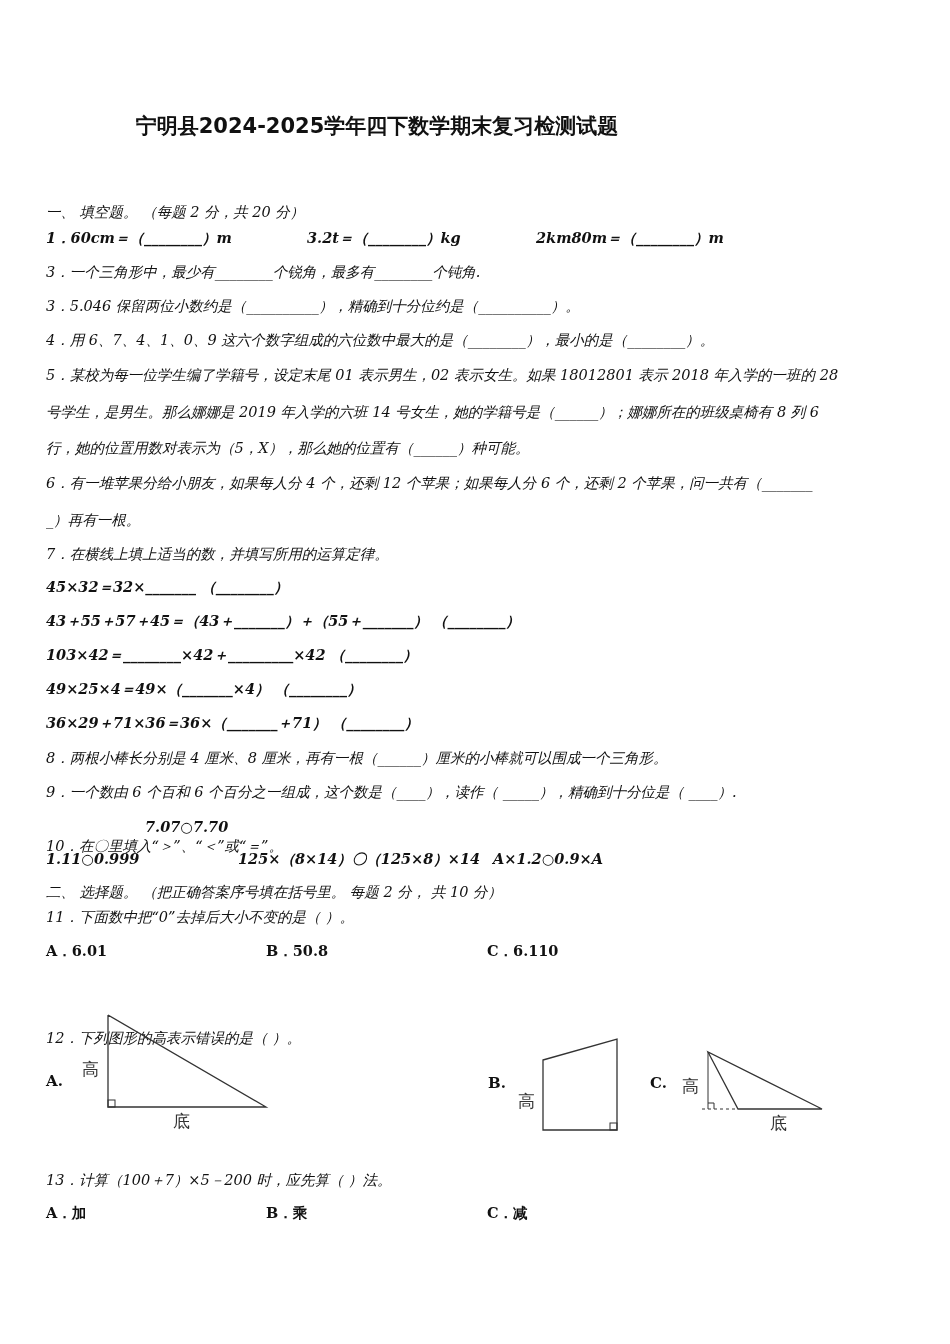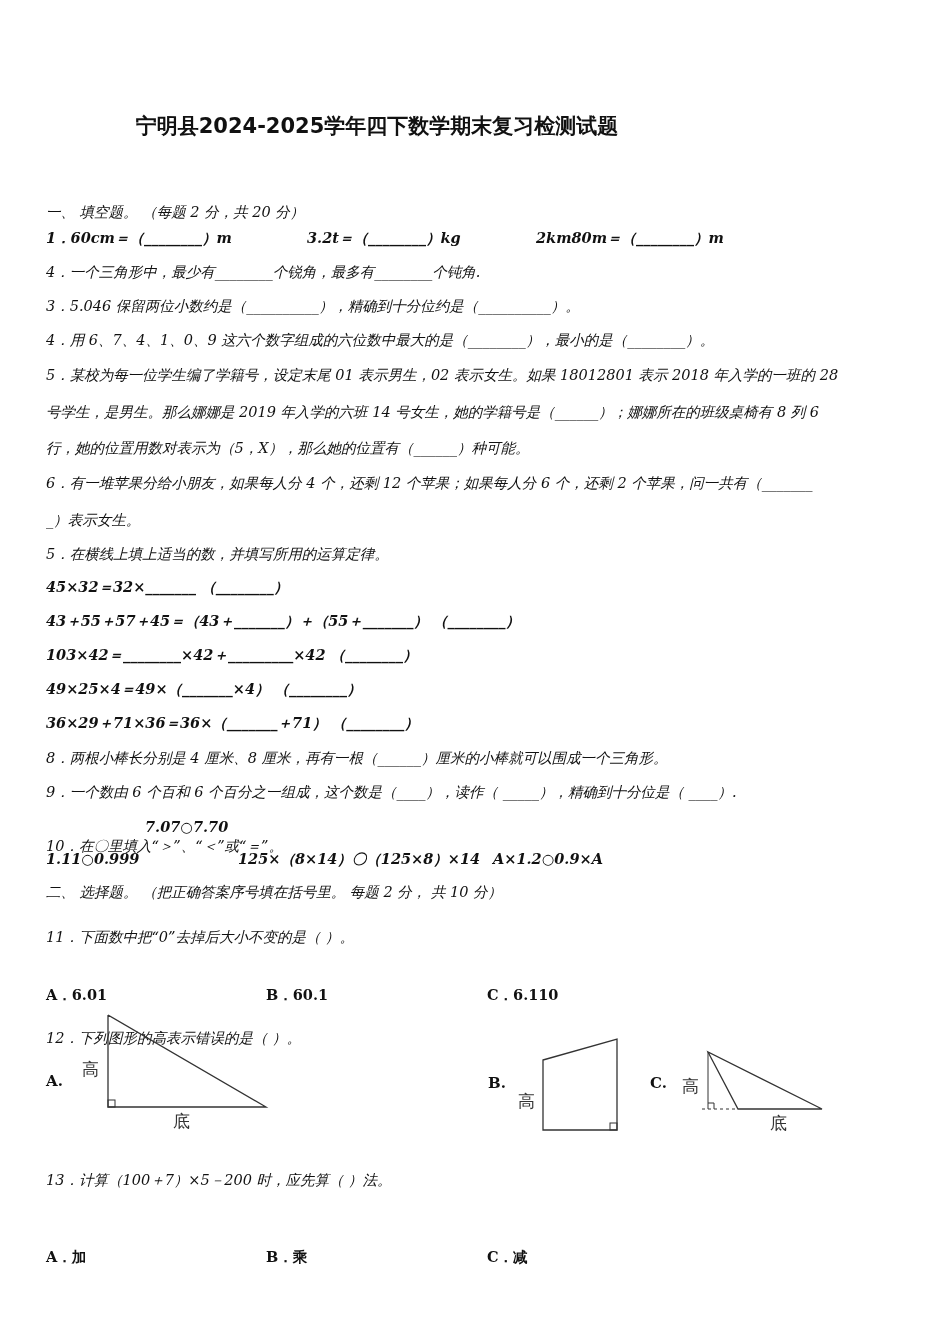--- a/index.html
+++ b/index.html
@@ -3,67 +3,67 @@
 <meta charset="utf-8">
 <style>
   html, body { margin:0; padding:0; background:#fff; }
   body { width:950px; height:1344px; position:relative; overflow:hidden;
          font-family:"DejaVu Serif","Liberation Serif",serif; color:#111; }
   .title { position:absolute; top:112px; left:0; width:754px; text-align:center;
            font-family:"DejaVu Sans","Liberation Sans",sans-serif; font-weight:bold; font-size:21px; letter-spacing:0px; }
   .line { position:absolute; left:46px; font-size:14.5px; white-space:nowrap; line-height:20px;font-style:italic; }
   .b { font-weight:bold; }
   .sec { font-size:14.5px; }
-  .opt { position:absolute; font-size:14.5px; font-weight:bold; white-space:nowrap;margin-top:44px; }
+  .opt { position:absolute; font-size:14.5px; font-weight:bold; white-space:nowrap; }
   svg text { font-family:"DejaVu Serif","Liberation Serif",serif; }
   .fig-label { position:absolute; font-size:15px; font-weight:bold; }
 </style>
 </head>
 <body>
 
 <div class="title">宁明县2024-2025学年四下数学期末复习检测试题</div>
 
 <div class="line sec" style="top:202px">一、  填空题。 （每题 2 分，共 20  分）</div>
 
 <div class="line b" style="top:228px">1．60cm＝（________）m</div>
 <div class="line b" style="top:228px;left:307px">3.2t＝（________）kg</div>
 <div class="line b" style="top:228px;left:536px">2km80m＝（________）m</div>
 
-<div class="line" style="top:262px">4．一个三角形中，最少有________个锐角，最多有________个钝角.</div>
+<div class="line" style="top:262px">3．一个三角形中，最少有________个锐角，最多有________个钝角.</div>
 <div class="line" style="top:296px">3．5.046 保留两位小数约是（__________），精确到十分位约是（__________）。</div>
 <div class="line" style="top:330px">4．用 6、7、4、1、0、9 这六个数字组成的六位数中最大的是（________），最小的是（________）。</div>
 
 <div class="line" style="top:365px">5．某校为每一位学生编了学籍号，设定末尾 01 表示男生，02 表示女生。如果 18012801 表示 2018 年入学的一班的 28</div>
 <div class="line" style="top:402px">号学生，是男生。那么娜娜是 2019 年入学的六班 14 号女生，她的学籍号是（______）；娜娜所在的班级桌椅有 8 列 6</div>
 <div class="line" style="top:438px">行，她的位置用数对表示为（5，X），那么她的位置有（______）种可能。</div>
 
 <div class="line" style="top:473px">6．有一堆苹果分给小朋友，如果每人分 4 个，还剩 12 个苹果；如果每人分 6 个，还剩 2 个苹果，问一共有（_______</div>
-<div class="line" style="top:510px">_）表示女生。</div>
+<div class="line" style="top:510px">_）再有一根。</div>
 
-<div class="line" style="top:544px">5．在横线上填上适当的数，并填写所用的运算定律。</div>
+<div class="line" style="top:544px">7．在横线上填上适当的数，并填写所用的运算定律。</div>
 <div class="line b" style="top:577px">45×32＝32×_______    （________）</div>
 <div class="line b" style="top:611px">43＋55＋57＋45＝（43＋_______）＋（55＋_______）   （________）</div>
 <div class="line b" style="top:645px">103×42＝________×42＋_________×42   （________）</div>
 <div class="line b" style="top:679px">49×25×4＝49×（_______×4）   （________）</div>
 <div class="line b" style="top:713px">36×29＋71×36＝36×（_______＋71）   （________）</div>
 
 <div class="line" style="top:748px">8．两根小棒长分别是 4 厘米、8 厘米，再有一根（______）厘米的小棒就可以围成一个三角形。</div>
 <div class="line" style="top:782px">9．一个数由 6 个百和 6 个百分之一组成，这个数是（____），读作（ _____），精确到十分位是（ ____）.</div>
 
 <div class="line" style="top:836px">10．在〇里填入“＞”、“＜”或“＝”。</div>
 <div class="line b" style="top:849px">1.11○0.999</div>
 <div class="line b" style="top:817px;left:145px">7.07○7.70</div>
 <div class="line b" style="top:849px;left:238px">125×（8×14）〇（125×8）×14</div>
 <div class="line b" style="top:849px;left:493px">A×1.2○0.9×A</div>
 
 <div class="line sec" style="top:882px">二、  选择题。 （把正确答案序号填在括号里。 每题  2  分，  共  10  分）</div>
 
-<div class="line" style="top:927px">11．下面数中把“0”去掉后大小不变的是（    ）。</div>
+<div class="line" style="top:907px">11．下面数中把“0”去掉后大小不变的是（    ）。</div>
 <div class="opt" style="top:942px;left:46px">A．6.01</div>
-<div class="opt" style="top:942px;left:266px">B．60.1</div>
+<div class="opt" style="top:942px;left:266px">B．50.8</div>
 <div class="opt" style="top:942px;left:487px">C．6.110</div>
 
 <div class="line" style="top:1028px">12．下列图形的高表示错误的是（    ）。</div>
 
 <div class="fig-label" style="top:1072px;left:46px">A.</div>
 <svg style="position:absolute;left:70px;top:1005px" width="220" height="135">
   <polyline points="38,10 38,102 196,102 38,10" fill="none" stroke="#333" stroke-width="1.3"></polyline>
   <rect x="38" y="95" width="7" height="7" fill="none" stroke="#333" stroke-width="1"></rect>
   <text x="12" y="70" font-size="17" fill="#333">高</text>
   <text x="103" y="122" font-size="17" fill="#333">底</text>

